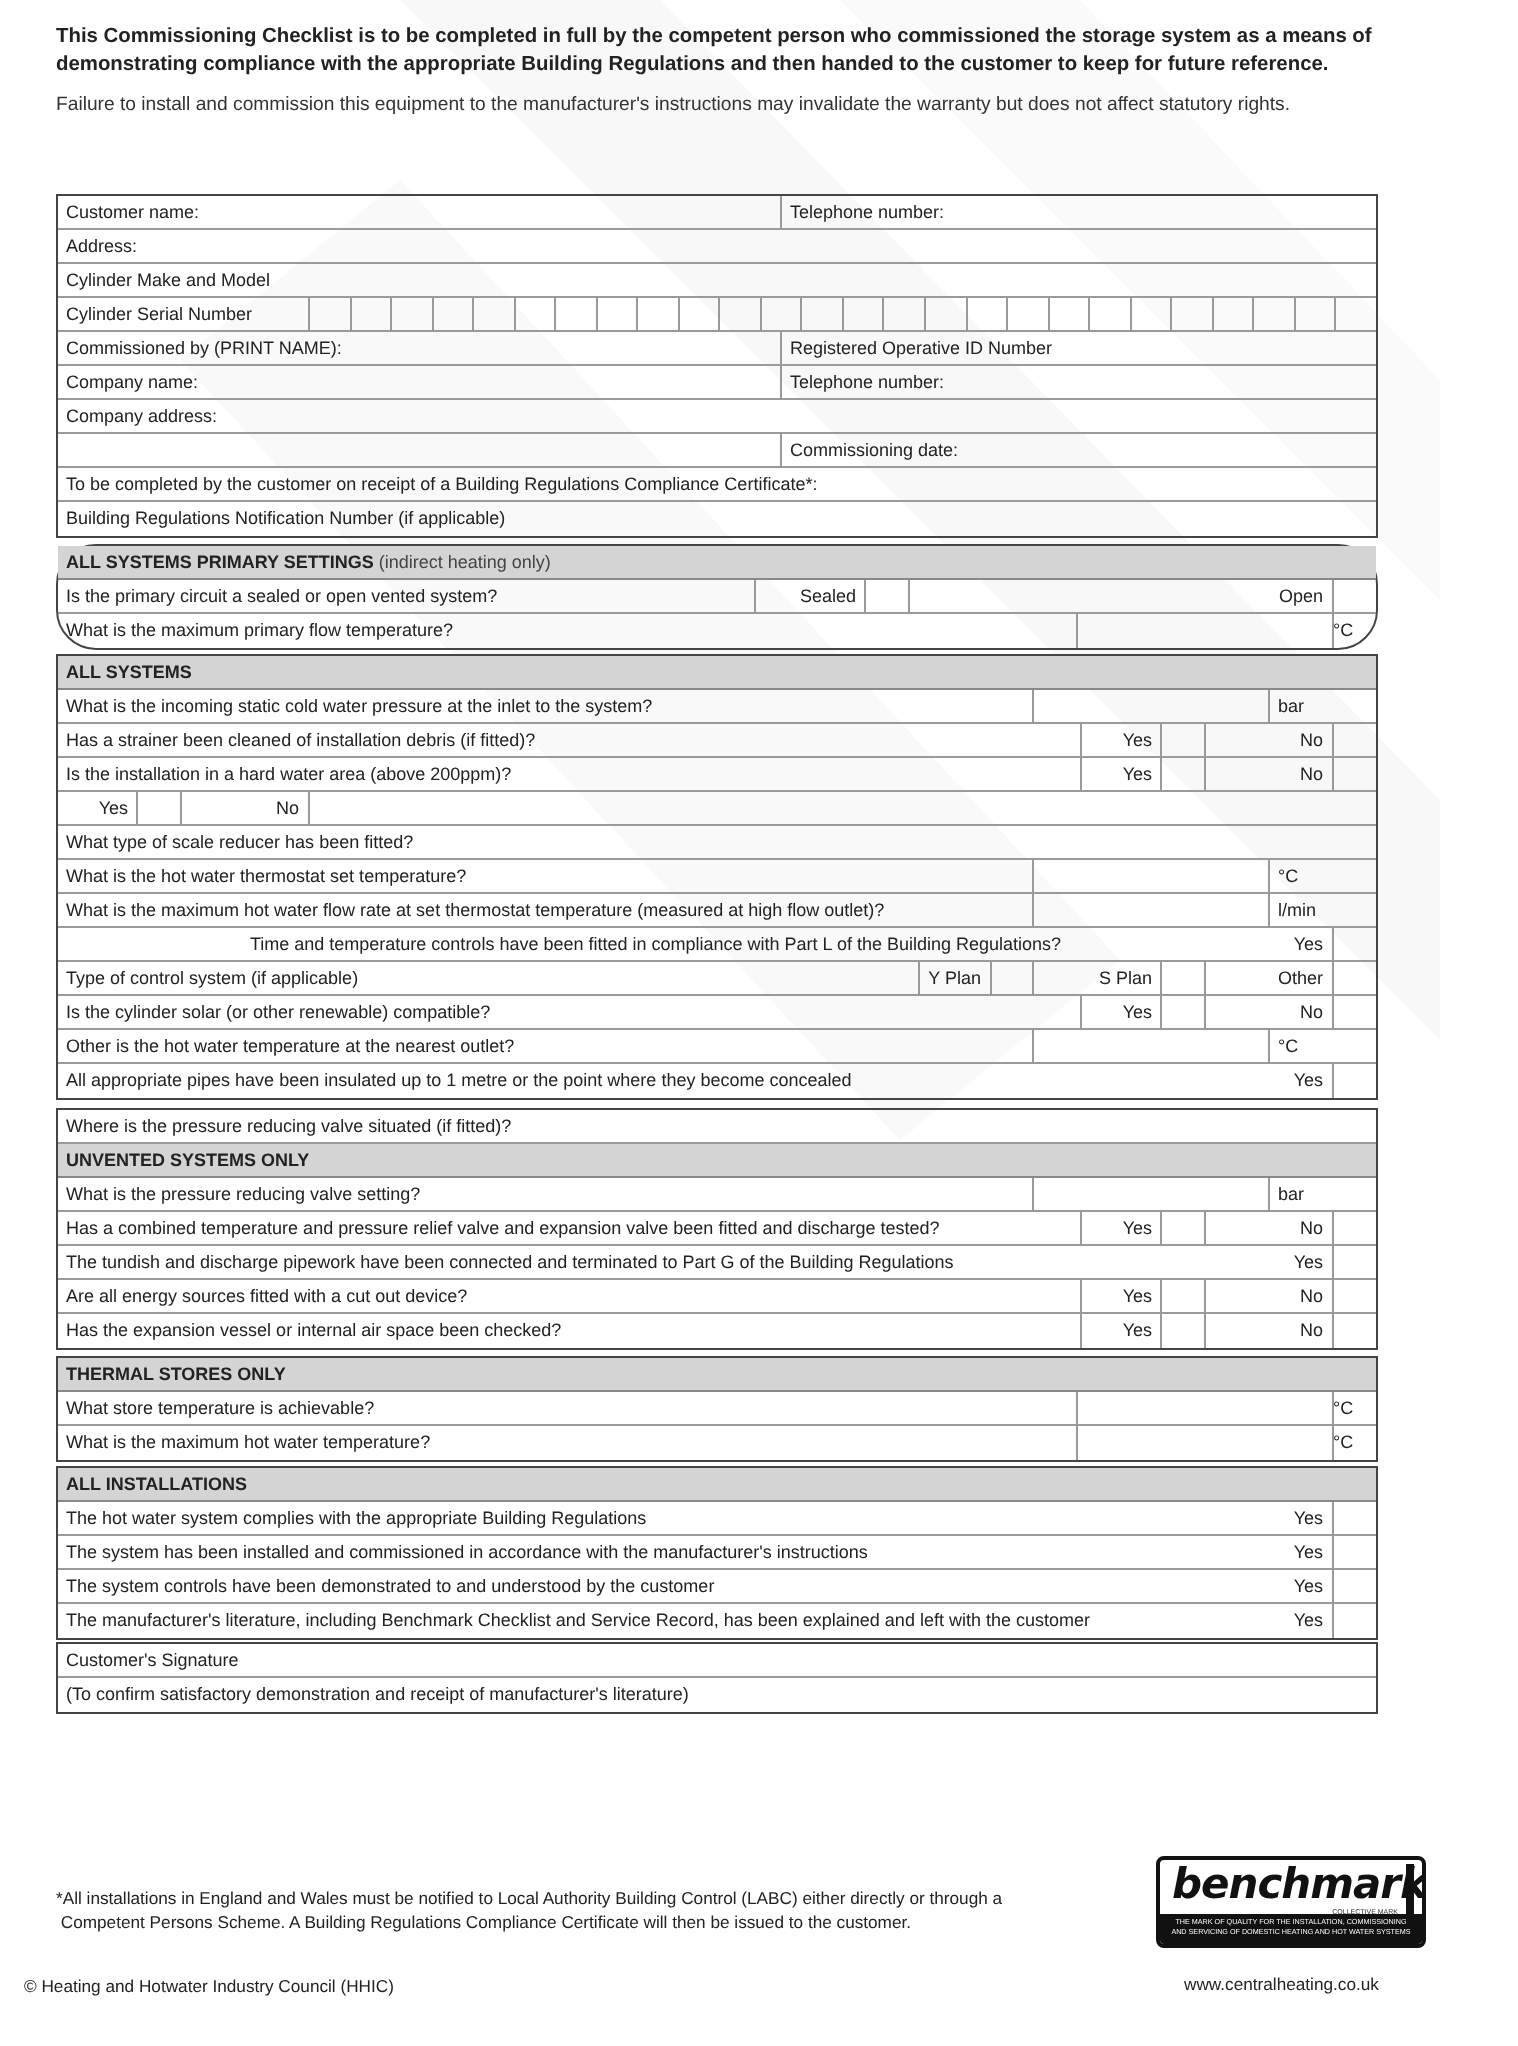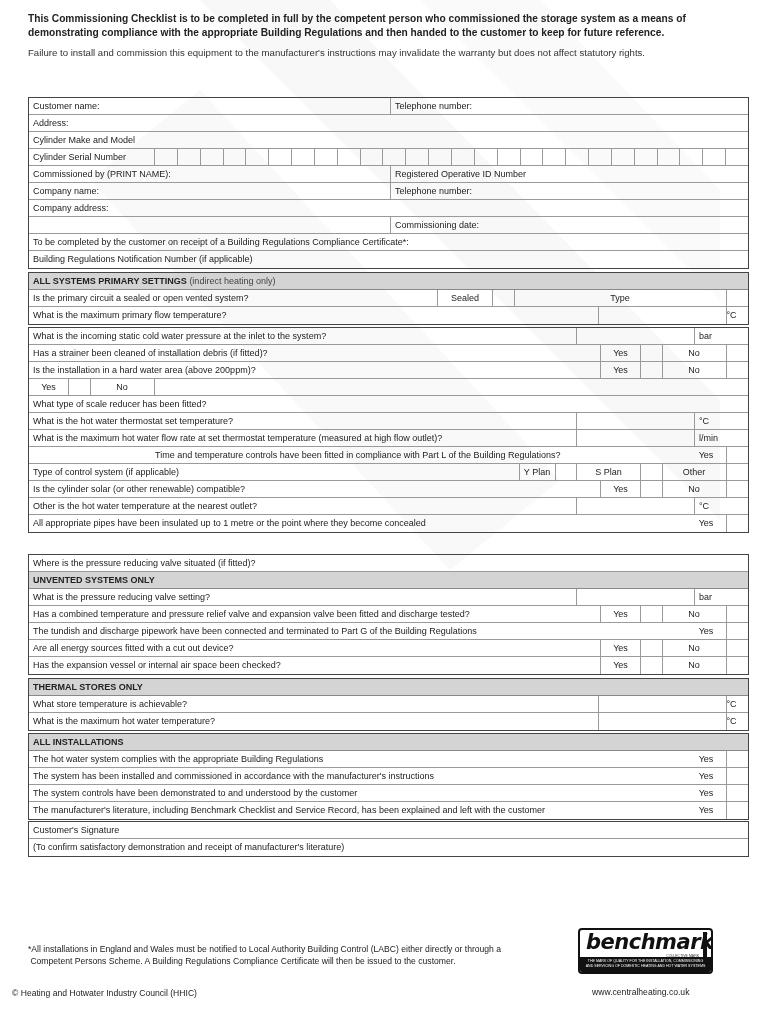--- a/index.html
+++ b/index.html
@@ -2,29 +2,29 @@
 <html><head>
 <meta charset="utf-8">
 <style>
   * { box-sizing: border-box; margin: 0; padding: 0; }
   html, body { width: 759px; height: 1023px; background: #ffffff; overflow: hidden; }
   body { font-family: "Liberation Sans", sans-serif; color: #222; position: relative; }
   .watermark { position: absolute; left: 0; top: 0; width: 759px; height: 1023px; pointer-events: none; z-index: 0; }
   .intro { position: absolute; left: 28px; top: 12px; width: 700px; z-index: 1; }
   .intro-bold { font-size: 10.2px; font-weight: bold; line-height: 14px; color: #222; }
   .intro-normal { font-size: 9.6px; line-height: 13px; margin-top: 6px; color: #333; }
-  .tbl { position: absolute; left: 28px; width: 721px; border: 1.5px solid #444; z-index: 1; background: transparent; }
+  .tbl { position: absolute; left: 28px; width: 661px; border: 1.5px solid #444; z-index: 1; background: transparent; }
   .row { display: flex; height: 17px; border-bottom: 1px solid #9a9a9a; font-size: 9px; line-height: 16px; }
   .row:last-child { border-bottom: none; }
   .row.head { background: #d4d4d4; font-weight: bold; height: 17px; border-bottom: 1px solid #888; }
   .row.head .sub { font-weight: normal; color: #444; }
   .c { padding: 0 4px; white-space: nowrap; overflow: hidden; border-right: 1px solid #9a9a9a; }
   .c:last-child { border-right: none; }
   .grow { flex: 1; }
-  .r { text-align: center; }
+  .r { text-align: right; }
   .box { width: 21.5px; padding: 0; flex: none; }
   .serial-box { flex: 1; border-right: 1px solid #9a9a9a; }
   .serial-box:last-child { border-right: none; }
   .footnote { position: absolute; left: 28px; top: 943px; font-size: 8.6px; line-height: 12px; color: #222; z-index: 1; }
   .copyright { position: absolute; left: 12px; top: 988px; font-size: 8.6px; color: #222; z-index: 1; }
   .website { position: absolute; left: 592px; top: 987px; font-size: 8.6px; color: #222; z-index: 1; }
   .logo { position: absolute; left: 578px; top: 928px; width: 135px; height: 46px; border: 2px solid #111; border-radius: 4px; background: #fff; z-index: 1; overflow: hidden; }
   .logo-word { position: absolute; left: 6px; top: 0px; font-family: "DejaVu Sans", sans-serif; font-weight: bold; font-style: italic; font-size: 21px; letter-spacing: -0.5px; color: #111; }
   .logo-small { position: absolute; right: 12px; top: 24px; font-size: 3.5px; color: #333; }
   .logo-band { position: absolute; left: 0; bottom: 0; width: 100%; height: 15px; background: #111; color: #fff; font-size: 3.6px; line-height: 5px; padding: 2px 4px; text-align: center; }
@@ -102,39 +102,42 @@
     <div class="c grow"><span>Commissioning date:</span></div>
   </div>
   <div class="row">
     <div class="c grow"><span>To be completed by the customer on receipt of a Building Regulations Compliance Certificate*:</span></div>
   </div>
   <div class="row">
     <div class="c grow"><span>Building Regulations Notification Number (if applicable)</span></div>
   </div>
 </div>
 
-<div class="tbl" style="top:272px;">
+<div class="tbl" style="top:272px;border-radius:20px;">
   <div class="row head">
     <div class="c grow"><span>ALL SYSTEMS PRIMARY SETTINGS</span> <span class="sub">(indirect heating only)</span></div>
   </div>
   <div class="row">
     <div class="c grow">Is the primary circuit a sealed or open vented system?</div>
     <div class="c r" style="width:55px">Sealed</div>
     <div class="c box"></div>
-    <div class="c r" style="width:212px">Type</div>
+    <div class="c r" style="width:212px">Open</div>
     <div class="c box"></div>
   </div>
   <div class="row">
     <div class="c grow">What is the maximum primary flow temperature?</div>
     <div class="c" style="width:128px"></div>
     <div class="c box">°C</div>
   </div>
 </div>
 
 <div class="tbl" style="top:327px;">
+  <div class="row head">
+    <div class="c grow">ALL SYSTEMS</div>
+  </div>
   <div class="row">
     <div class="c grow">What is the incoming static cold water pressure at the inlet to the system?</div>
     <div class="c" style="width:118px"></div>
     <div class="c" style="width:53px">bar</div>
   </div>
   <div class="row">
     <div class="c grow">Has a strainer been cleaned of installation debris (if fitted)?</div>
     <div class="c r" style="width:40px; border-right:1px solid #9a9a9a">Yes</div>
     <div class="c box"></div>
     <div class="c r" style="width:64px">No</div>

